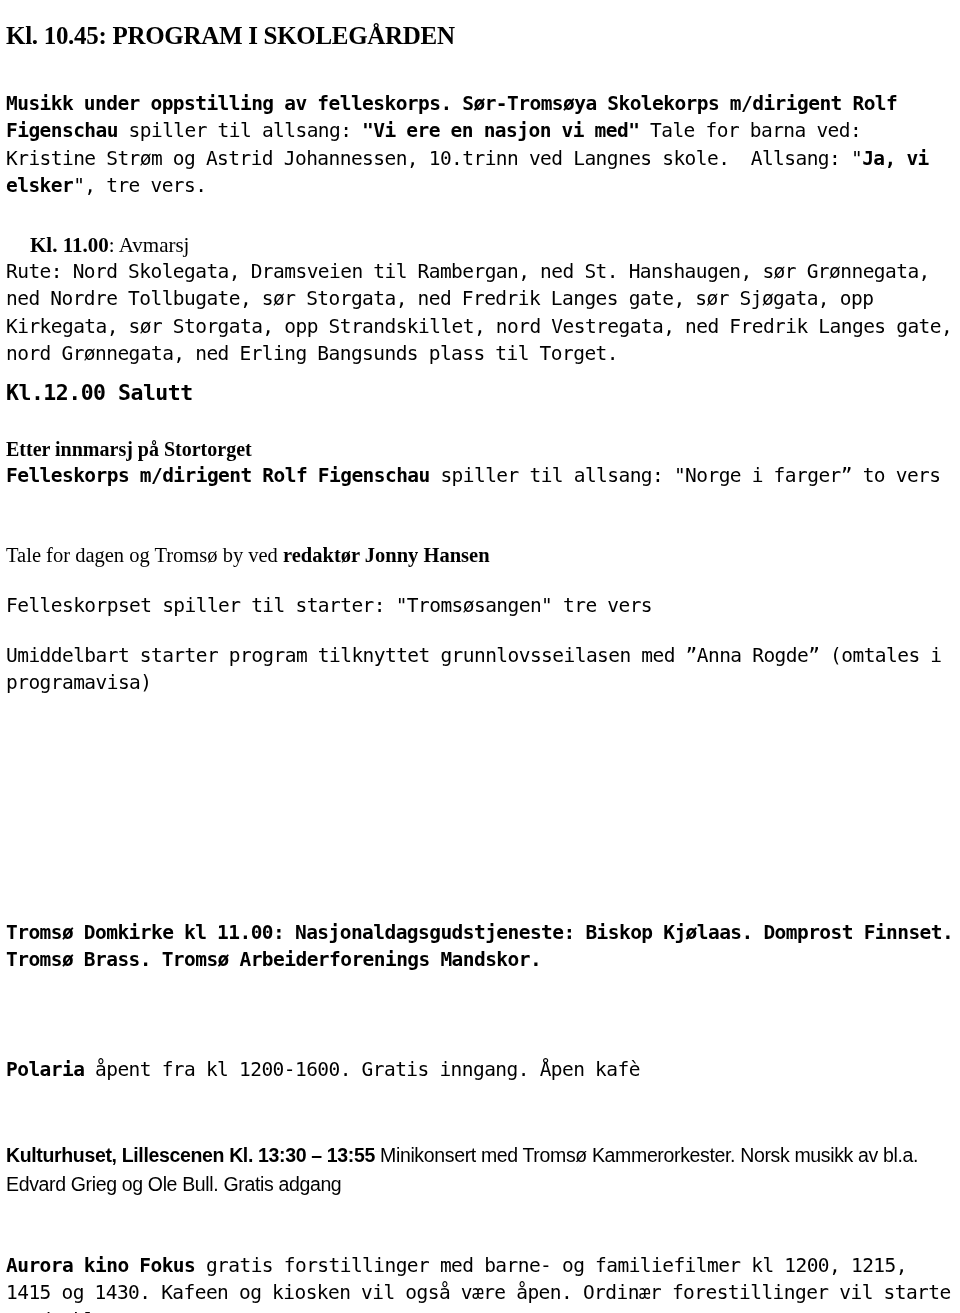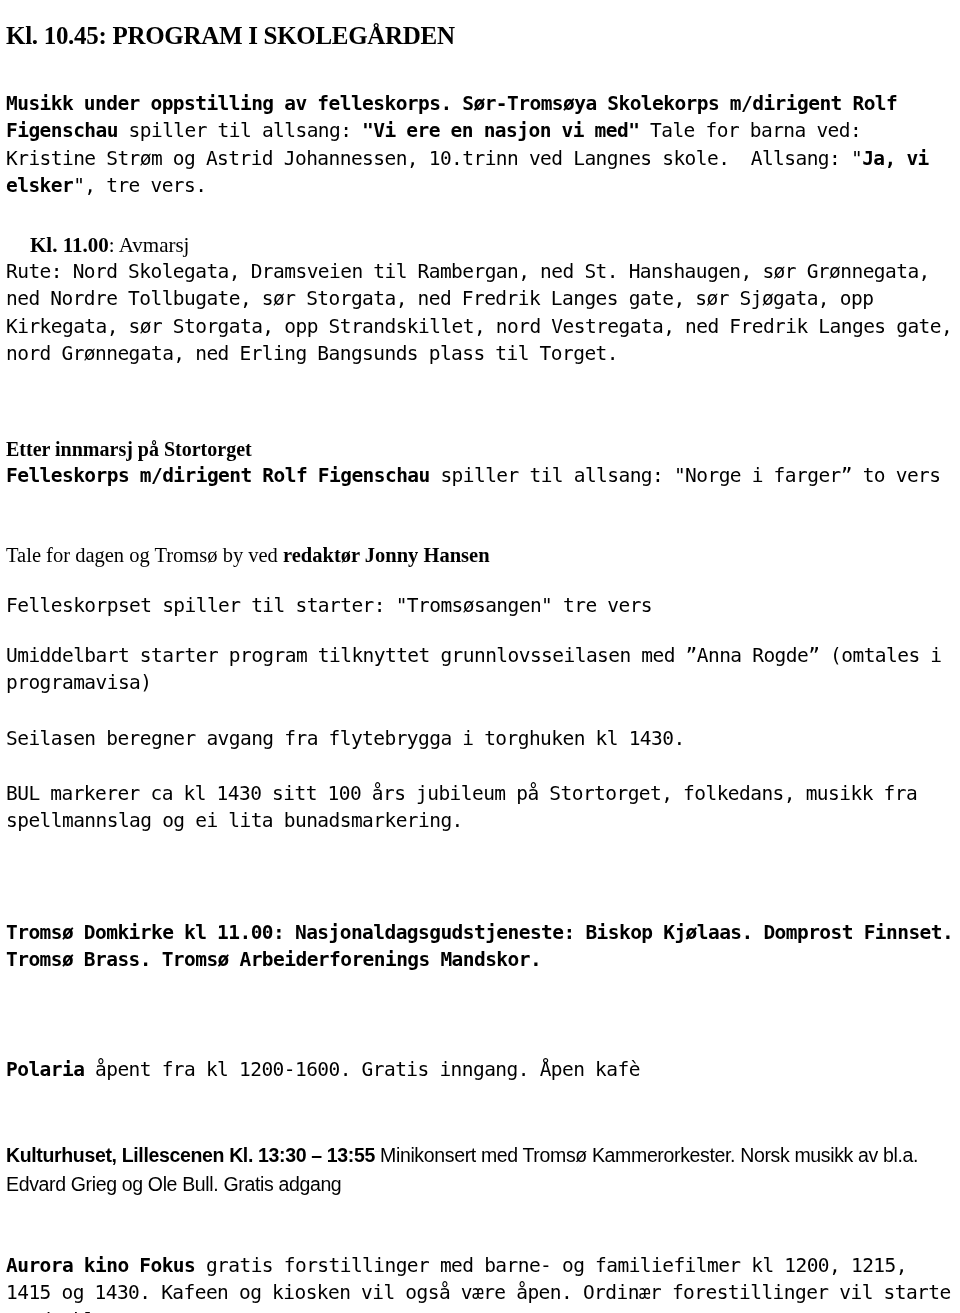--- a/index.html
+++ b/index.html
@@ -122,34 +122,33 @@
 <div class="page">
 
   <h1 class="block serif" id="title">Kl. 10.45: PROGRAM I SKOLEGÅRDEN</h1>
 
   <p class="block mono mono-para" id="p-musikk"><b>Musikk under oppstilling av felleskorps.</b><b> Sør-Tromsøya Skolekorps m/dirigent Rolf Figenschau</b><span> spiller til allsang: </span><b>"Vi ere en nasjon vi med"</b><span> Tale for barna ved: Kristine Strøm og Astrid Johannessen, 10.trinn ved Langnes skole.  Allsang: "</span><b>Ja, vi elsker</b><span>", tre vers.</span></p>
 
   <p class="block serif" id="h-avmarsj"><span class="lab">Kl. 11.00</span><span>: Avmarsj</span></p>
 
   <p class="block mono mono-para" id="p-rute">Rute: Nord Skolegata, Dramsveien til Rambergan, ned St. Hanshaugen, sør Grønnegata, ned Nordre Tollbugate, sør Storgata, ned Fredrik Langes gate, sør Sjøgata, opp Kirkegata, sør Storgata, opp Strandskillet, nord Vestregata, ned Fredrik Langes gate, nord Grønnegata, ned Erling Bangsunds plass til Torget.</p>
 
+  <p class="block mono" id="h-salutt">Kl.12.00 Salutt</p>
 
   <p class="block mono mono-para" id="p-felleskorps"><b>Felleskorps m/dirigent Rolf Figenschau</b><span> spiller til allsang: "Norge i farger” to vers</span></p>
 
   <p class="block serif" id="h-innmarsj">Etter innmarsj på Stortorget</p>
 
   <p class="block serif" id="p-tale"><span>Tale for dagen og Tromsø by ved </span><b>redaktør Jonny Hansen</b></p>
 
   <p class="block mono mono-para" id="p-tromsosangen">Felleskorpset spiller til starter: "Tromsøsangen" tre vers</p>
 
   <p class="block mono mono-para" id="p-umiddelbart">Umiddelbart starter program tilknyttet grunnlovsseilasen med ”Anna Rogde” (omtales i programavisa)</p>
 
-  <p class="block mono mono-para" id="p-seilasen">Seilasen beregner avgang fra flytebrygga i torghuken kl 1430.</p>
 
-  <p class="block mono mono-para" id="p-bul">BUL markerer ca kl 1430 sitt 100 års jubileum på Stortorget, folkedans, musikk fra spellmannslag og ei lita bunadsmarkering.</p>
 
   <p class="block mono" id="p-stars"></p>
 
   <p class="block mono mono-para" id="p-domkirke">Tromsø Domkirke kl 11.00: Nasjonaldagsgudstjeneste: Biskop Kjølaas. Domprost Finnset. Tromsø Brass. Tromsø Arbeiderforenings Mandskor.</p>
 
   <p class="block mono mono-para" id="p-polaria"><b>Polaria</b><span> åpent fra kl 1200-1600. Gratis inngang. Åpen kafè</span></p>
 
   <p class="block sanscond" id="p-kulturhuset"><span class="b">Kulturhuset, Lillescenen Kl. 13:30 – 13:55</span><span> Minikonsert med Tromsø Kammerorkester. Norsk musikk av bl.a. Edvard Grieg og Ole Bull. Gratis adgang</span></p>
 
   <p class="block mono mono-para" id="p-aurora"><b>Aurora kino Fokus</b><span> gratis forstillinger med barne- og familiefilmer kl 1200, 1215, 1415 og 1430. Kafeen og kiosken vil også være åpen. Ordinær forestillinger vil starte rundt kl 1700.</span></p>

